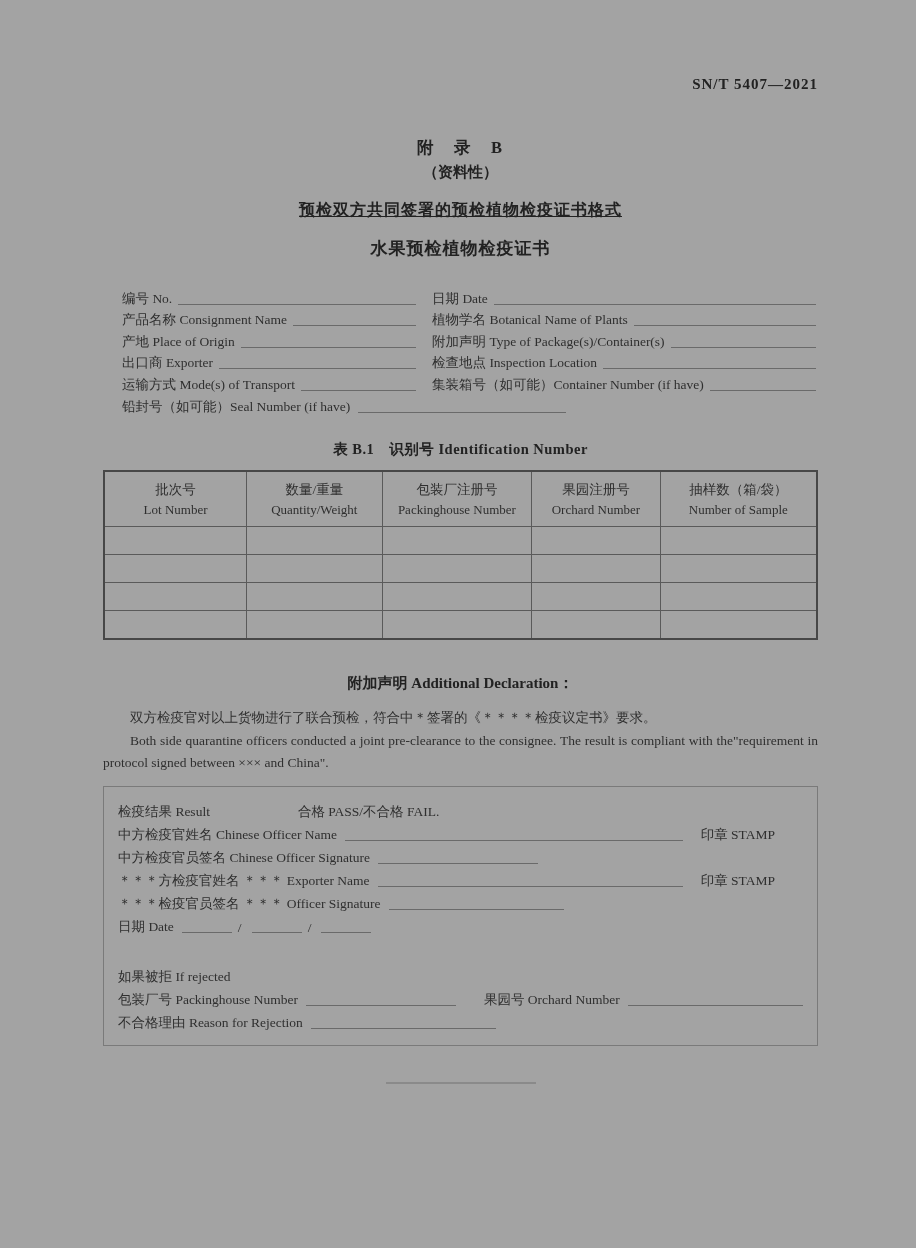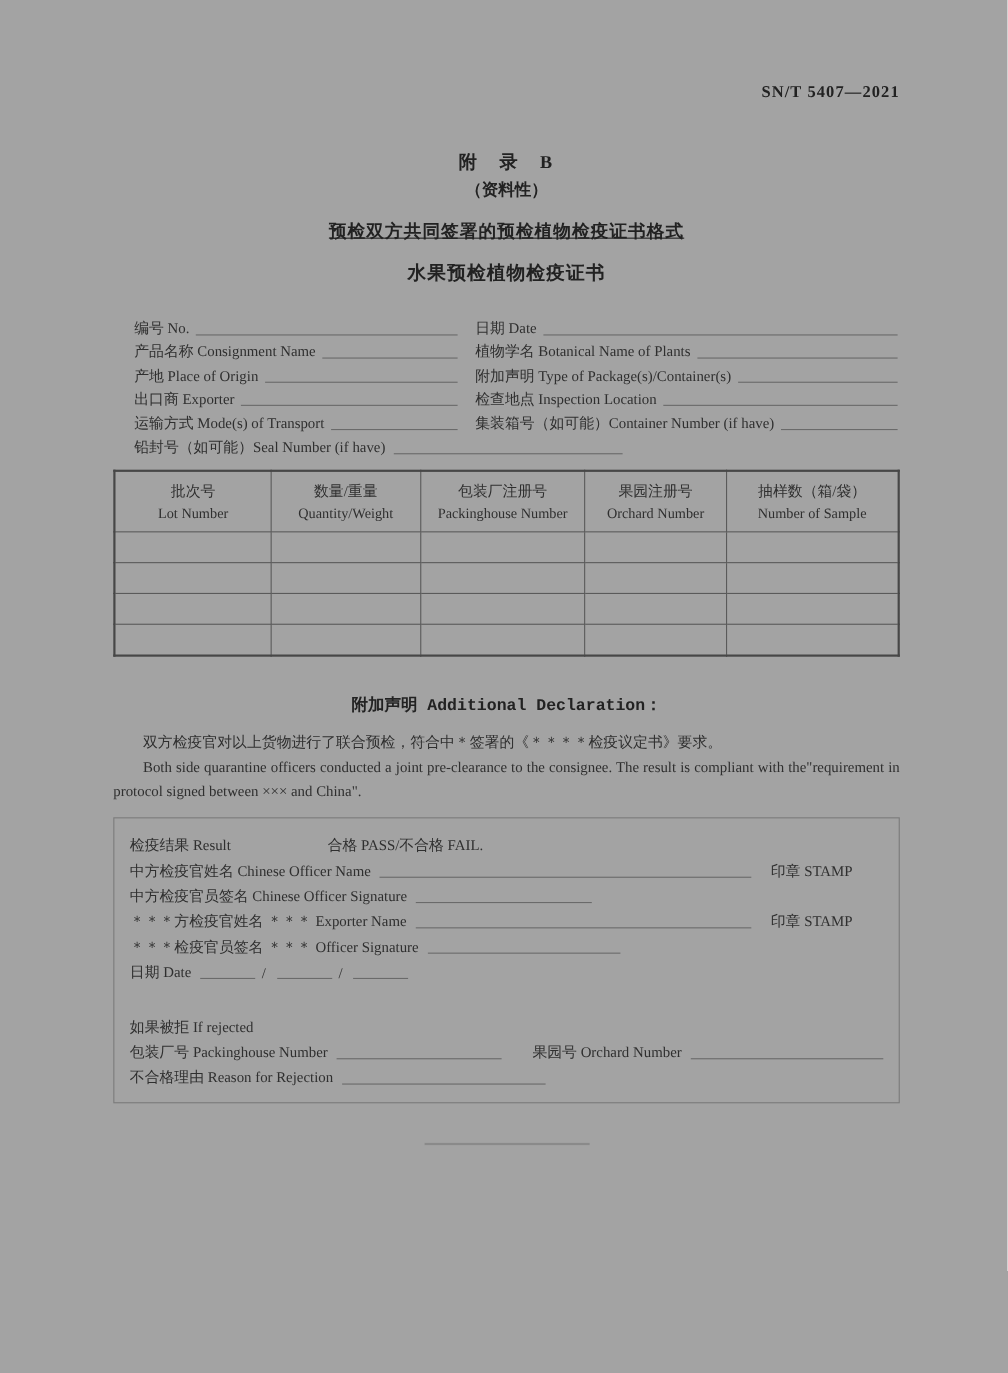--- a/index.html
+++ b/index.html
@@ -46,21 +46,21 @@
     border-collapse:collapse;
     border:2px solid #474747;
     table-layout:fixed;
   }
   table.id-table th,table.id-table td{border:1px solid #5a5a5a;padding:0;}
   table.id-table thead tr{height:56px;}
   table.id-table tbody tr{height:28px;}
   .th-zh{font-size:13.5px;font-weight:normal;text-align:center;line-height:1.7;}
   .th-en{font-size:13px;font-weight:normal;text-align:center;line-height:1.3;}
 
-  .decl-head{margin-top:34px;text-align:center;font-size:15px;font-weight:bold;color:#222;font-family:Liberation Mono, monospace;}
+  .decl-head{margin-top:34px;text-align:center;font-size:15px;font-weight:bold;color:#222;}
   .para{margin:0;font-size:13.5px;line-height:1.62;text-align:justify;}
   .para-zh{margin-top:14px;text-indent:2em;}
   .para-en{margin-top:2px;text-indent:2em;}
 
   .sign-box{
     margin-top:12px;
     border:1px solid #7a7a7a;
     padding:11px 14px 13px 14px;
     font-size:13.5px;
   }
@@ -137,20 +137,21 @@
         <span class="lbl">集装箱号（如可能）Container Number (if have)</span>
           <span class="blank"></span>
       </div>
     </div>
     <div class="seal-row">
       <span class="lbl">铅封号（如可能）Seal Number (if have)</span>
         <span class="blank"></span>
     </div>
   </div>
 
+  <div class="tbl-caption">表 B.1　识别号 Identification Number</div>
 
   <table class="id-table">
     <colgroup>
       <col style="width:20%">
         <col style="width:19%">
         <col style="width:21%">
         <col style="width:18%">
         <col style="width:22%">
     </colgroup>
     <thead>

